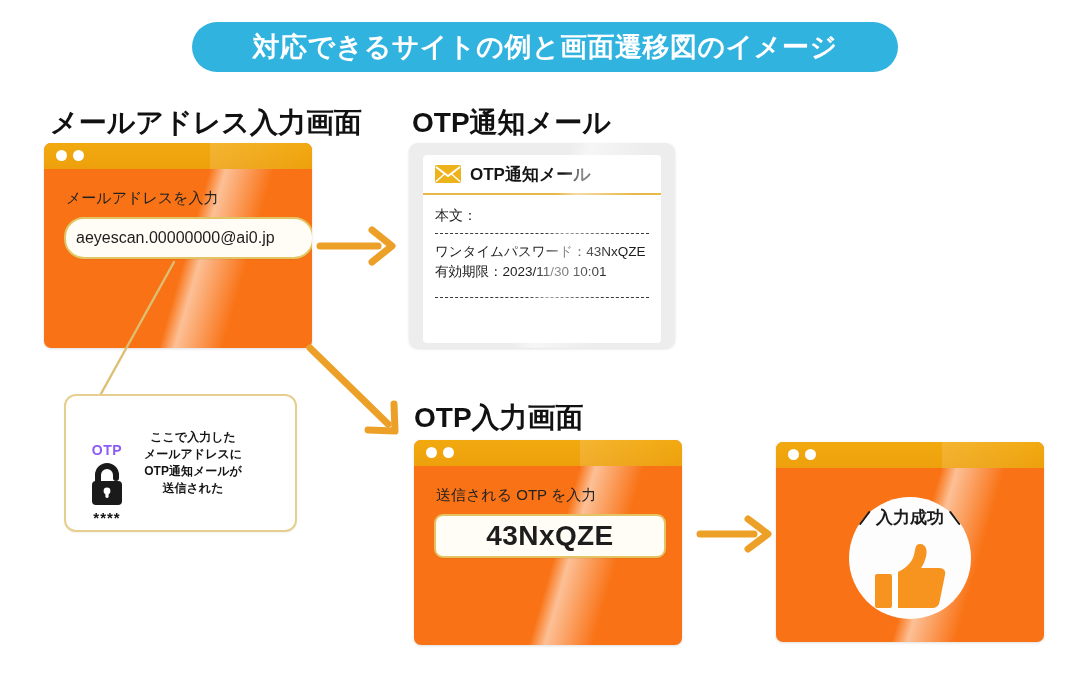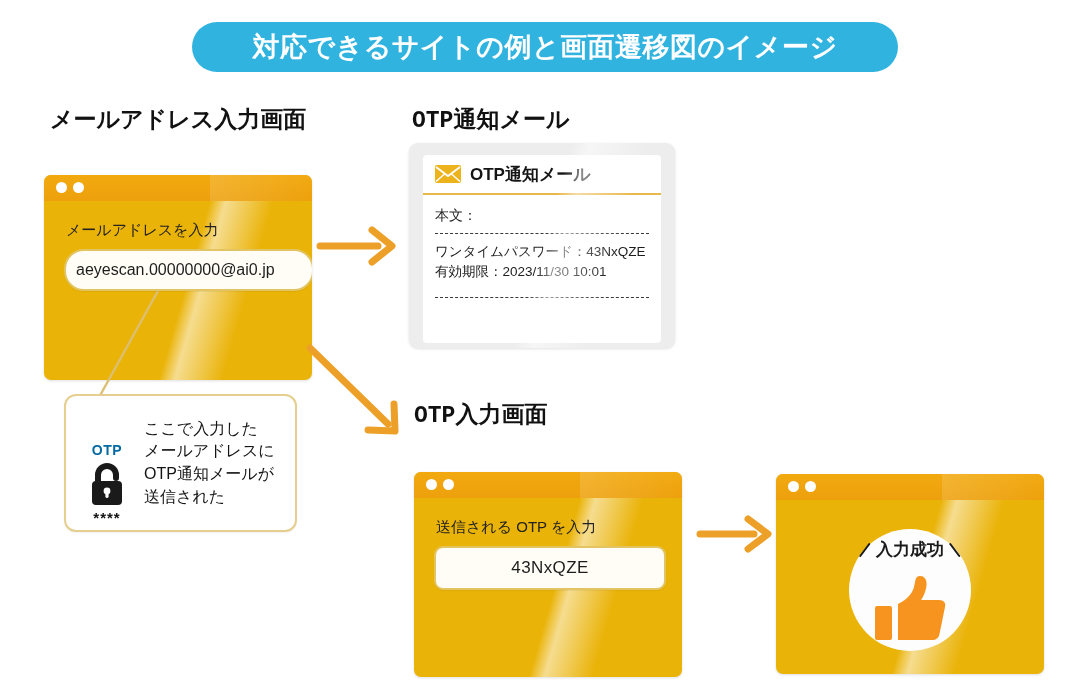--- a/index.html
+++ b/index.html
@@ -20,31 +20,30 @@
     background:#31b3e0;border-radius:26px;
     display:flex;align-items:center;justify-content:center;
   }
   #title-pill .t{
     color:#ffffff;font-size:27px;font-weight:bold;letter-spacing:.5px;
     white-space:nowrap;
   }
 
   
   .heading{
-    position:absolute;font-size:23px;font-weight:bold;color:#111;white-space:nowrap;font-family:Liberation Mono, monospace;
+    position:absolute;font-size:28px;font-weight:bold;color:#111;white-space:nowrap;
   }
   #h-mail{left:50px;top:104px;}
   #h-otpmail{left:412px;top:104px;}
   #h-otpinput{left:414px;top:399px;}
 
   
   .window{
-    position:absolute;background:#eab308;border-radius:7px;overflow:hidden;
+    position:absolute;background:#f97316;border-radius:7px;overflow:hidden;
     box-shadow:0 1px 3px rgba(0,0,0,.13);
-    margin-top:32px;
   }
   .window .bar{
     height:26px;width:100%;
     background:linear-gradient(180deg,#f2a90f 0%,#eda00c 100%);
     position:relative;
   }
   .window .bar::after{ 
     content:"";position:absolute;left:62%;top:0;width:38%;height:100%;
     background:linear-gradient(100deg,rgba(255,255,255,.14),rgba(255,255,255,0));
   }
@@ -71,21 +70,21 @@
 
   
   #win-mail{left:44px;top:143px;width:268px;height:205px;}
   #win-mail .field-label{left:22px;top:20px;}
   #win-mail .field-box{left:20px;top:48px;width:228px;height:38px;padding:0 8px 0 10px;border-radius:20px;}
 
   
   #win-otp{left:414px;top:440px;width:268px;height:205px;}
   #win-otp .field-label{left:22px;top:20px;}
   #win-otp .field-box{left:20px;top:48px;width:228px;height:40px;justify-content:center;}
-  #win-otp .field-box .val{font-size:17px;font-weight:normal;letter-spacing:.4px;}
+  #win-otp .field-box .val{font-size:28px;font-weight:bold;letter-spacing:.4px;}
 
   
   #win-success{left:776px;top:442px;width:268px;height:200px;}
   #success-circle{
     position:absolute;left:50%;top:52%;transform:translate(-50%,-50%);
     width:122px;height:122px;border-radius:50%;background:#fdfdfd;z-index:2;
   }
   #success-label{
     position:absolute;left:50%;top:38px;transform:translateX(-50%);
     font-size:17px;font-weight:bold;color:#1a1a1a;white-space:nowrap;z-index:4;
@@ -130,23 +129,23 @@
   #callout{
     position:absolute;left:64px;top:394px;width:229px;height:134px;
     background:#ffffff;border:2px solid #e6cf8e;border-radius:12px;
     display:flex;align-items:center;
     box-shadow:0 1px 2px rgba(0,0,0,.06);
   }
   #callout-icon{
     width:74px;display:flex;flex-direction:column;align-items:center;justify-content:center;
     margin-left:4px;
   }
-  #callout-icon .otpword{font-size:14px;font-weight:bold;letter-spacing:.5px;color:#0369a1;margin-bottom:2px;margin-top:42px;}
+  #callout-icon .otpword{font-size:14px;font-weight:bold;letter-spacing:.5px;color:#8b5cf6;margin-bottom:2px;margin-top:42px;}
   #callout-icon .stars{font-size:15px;font-weight:bold;letter-spacing:1px;color:#141414;margin-top:1px;}
-  #callout-text{font-size:16px;font-weight:normal;line-height:1.42;color:#141414;padding-right:8px;}
+  #callout-text{font-size:12px;font-weight:bold;line-height:1.42;color:#141414;padding-right:8px;text-align:center;}
   #callout-text div{white-space:nowrap;}
 
   
   #leader{position:absolute;left:40px;top:250px;width:180px;height:200px;pointer-events:none;}
 
   
   .arrow{position:absolute;pointer-events:none;}
   #arrow-1{left:316px;top:218px;width:88px;height:56px;}
   #arrow-2{left:300px;top:338px;width:118px;height:115px;}
   #arrow-3{left:696px;top:506px;width:84px;height:56px;}

